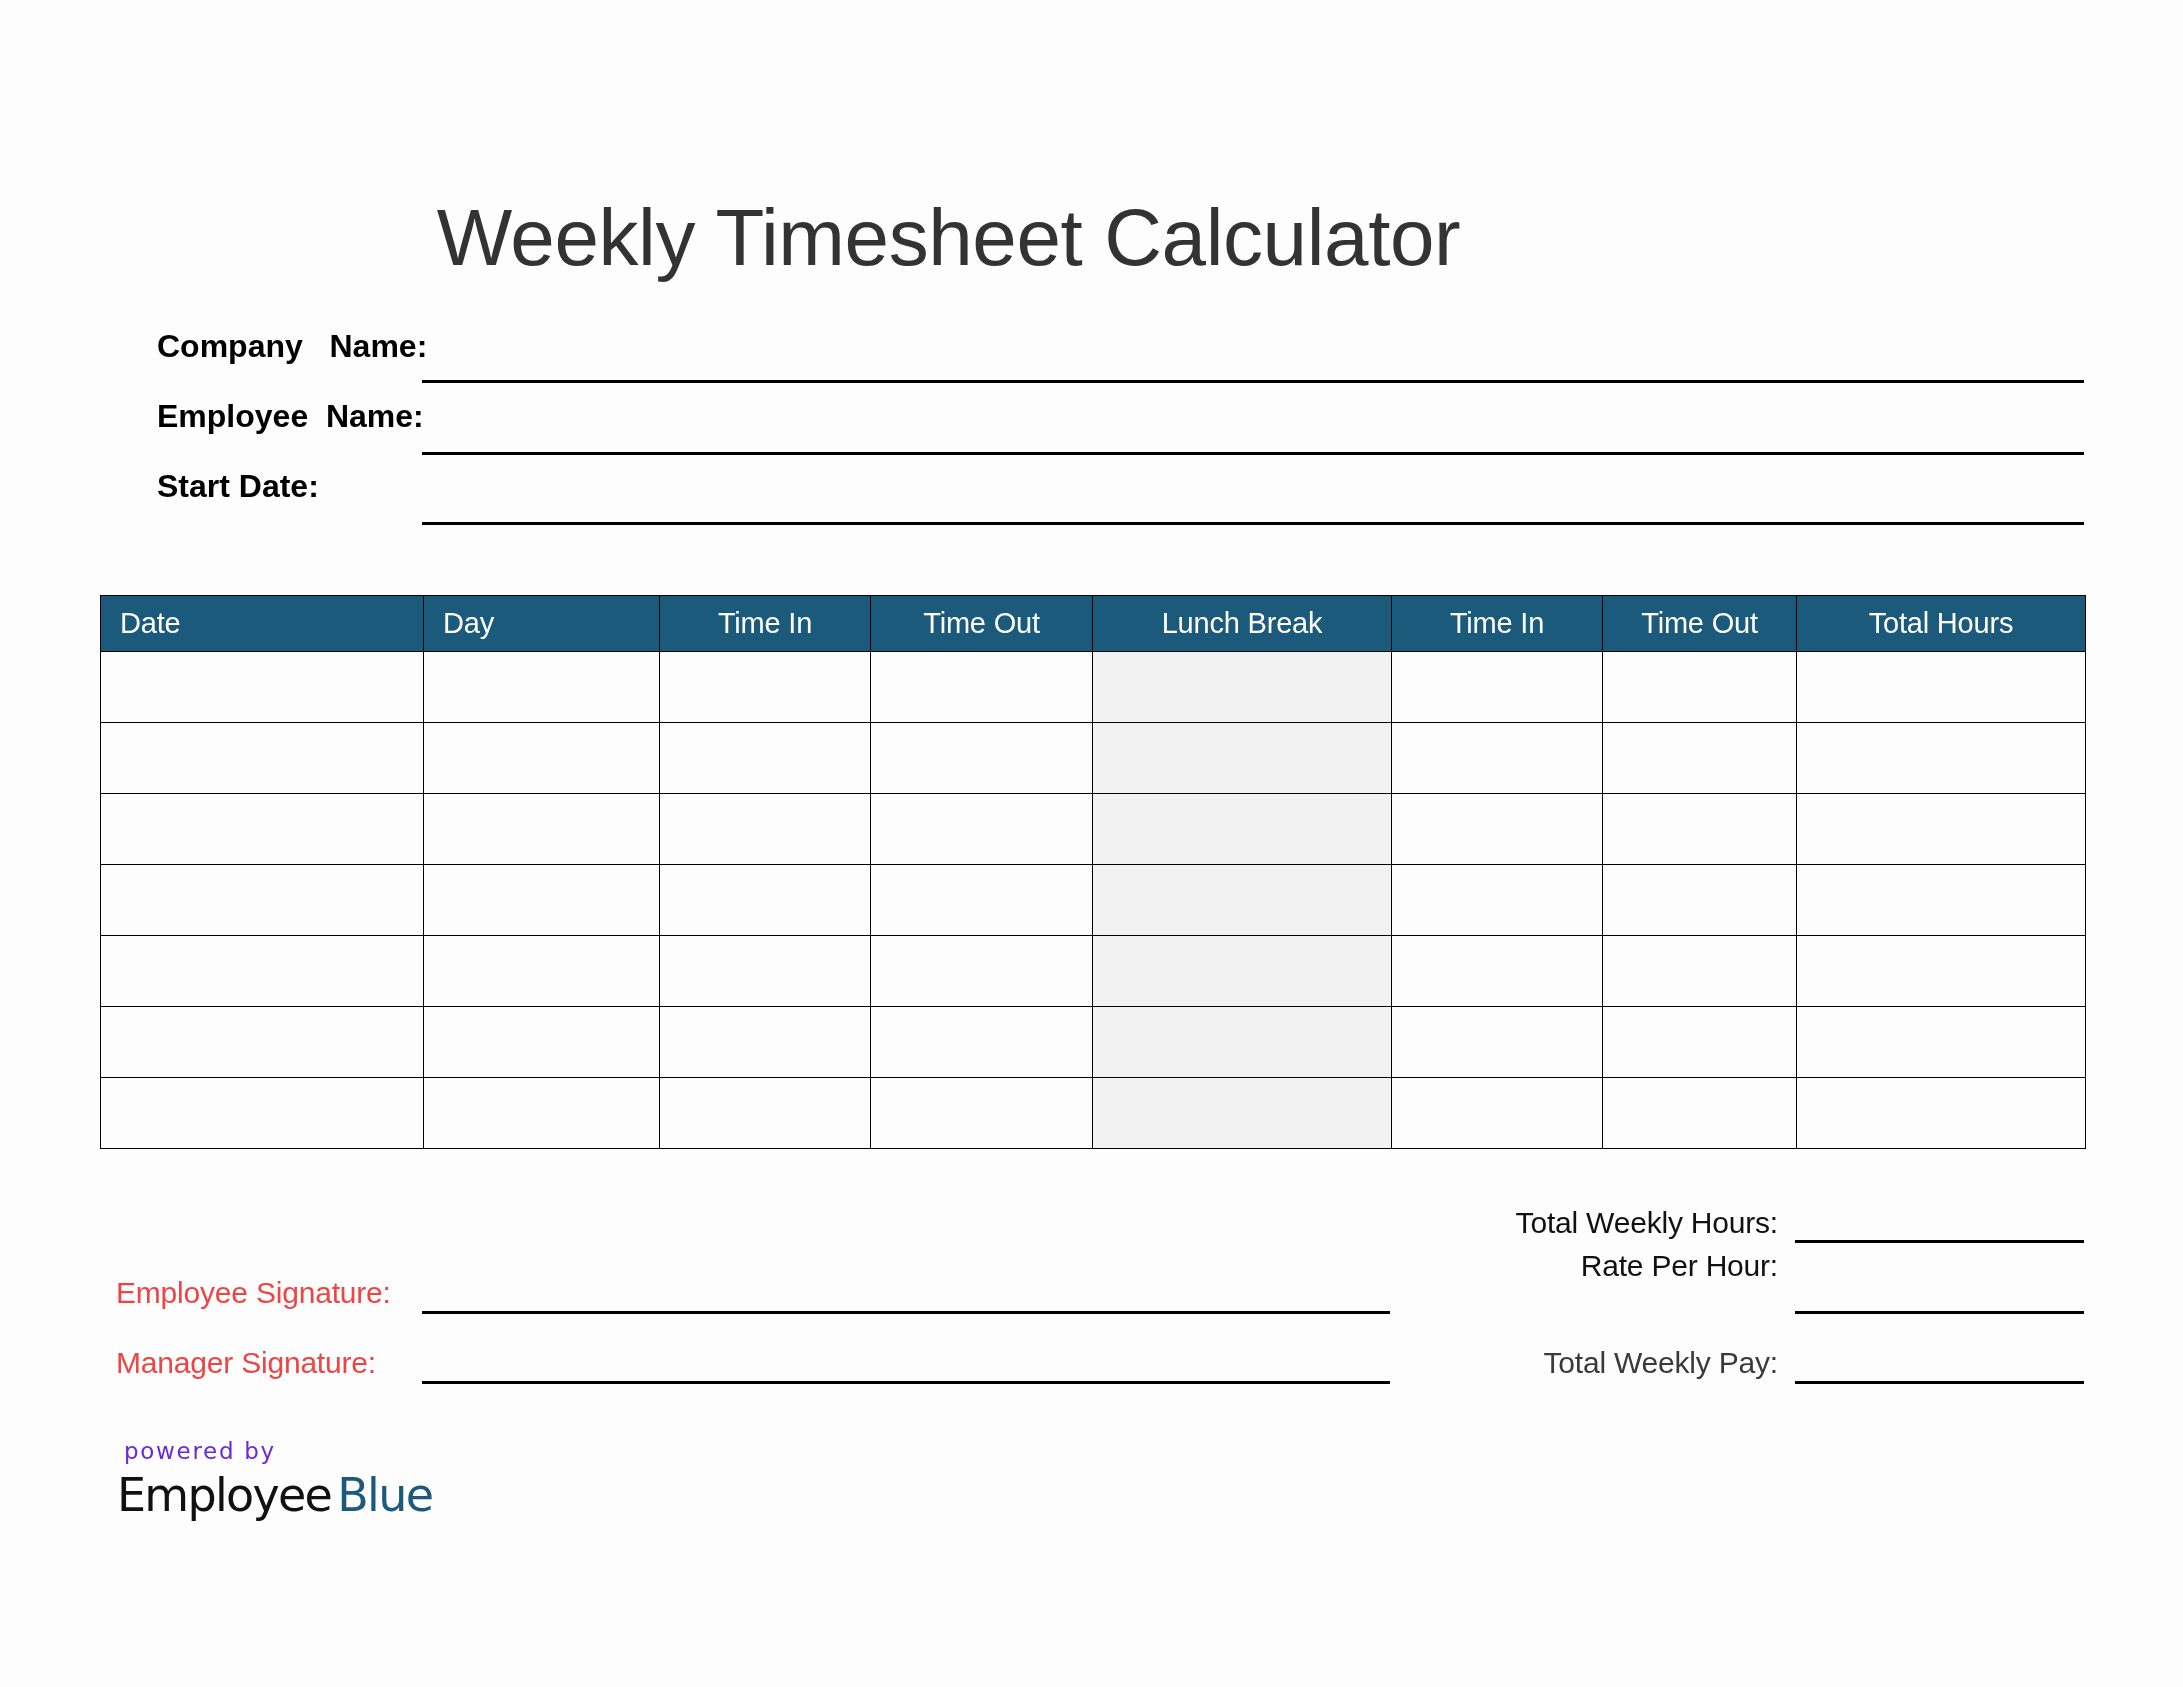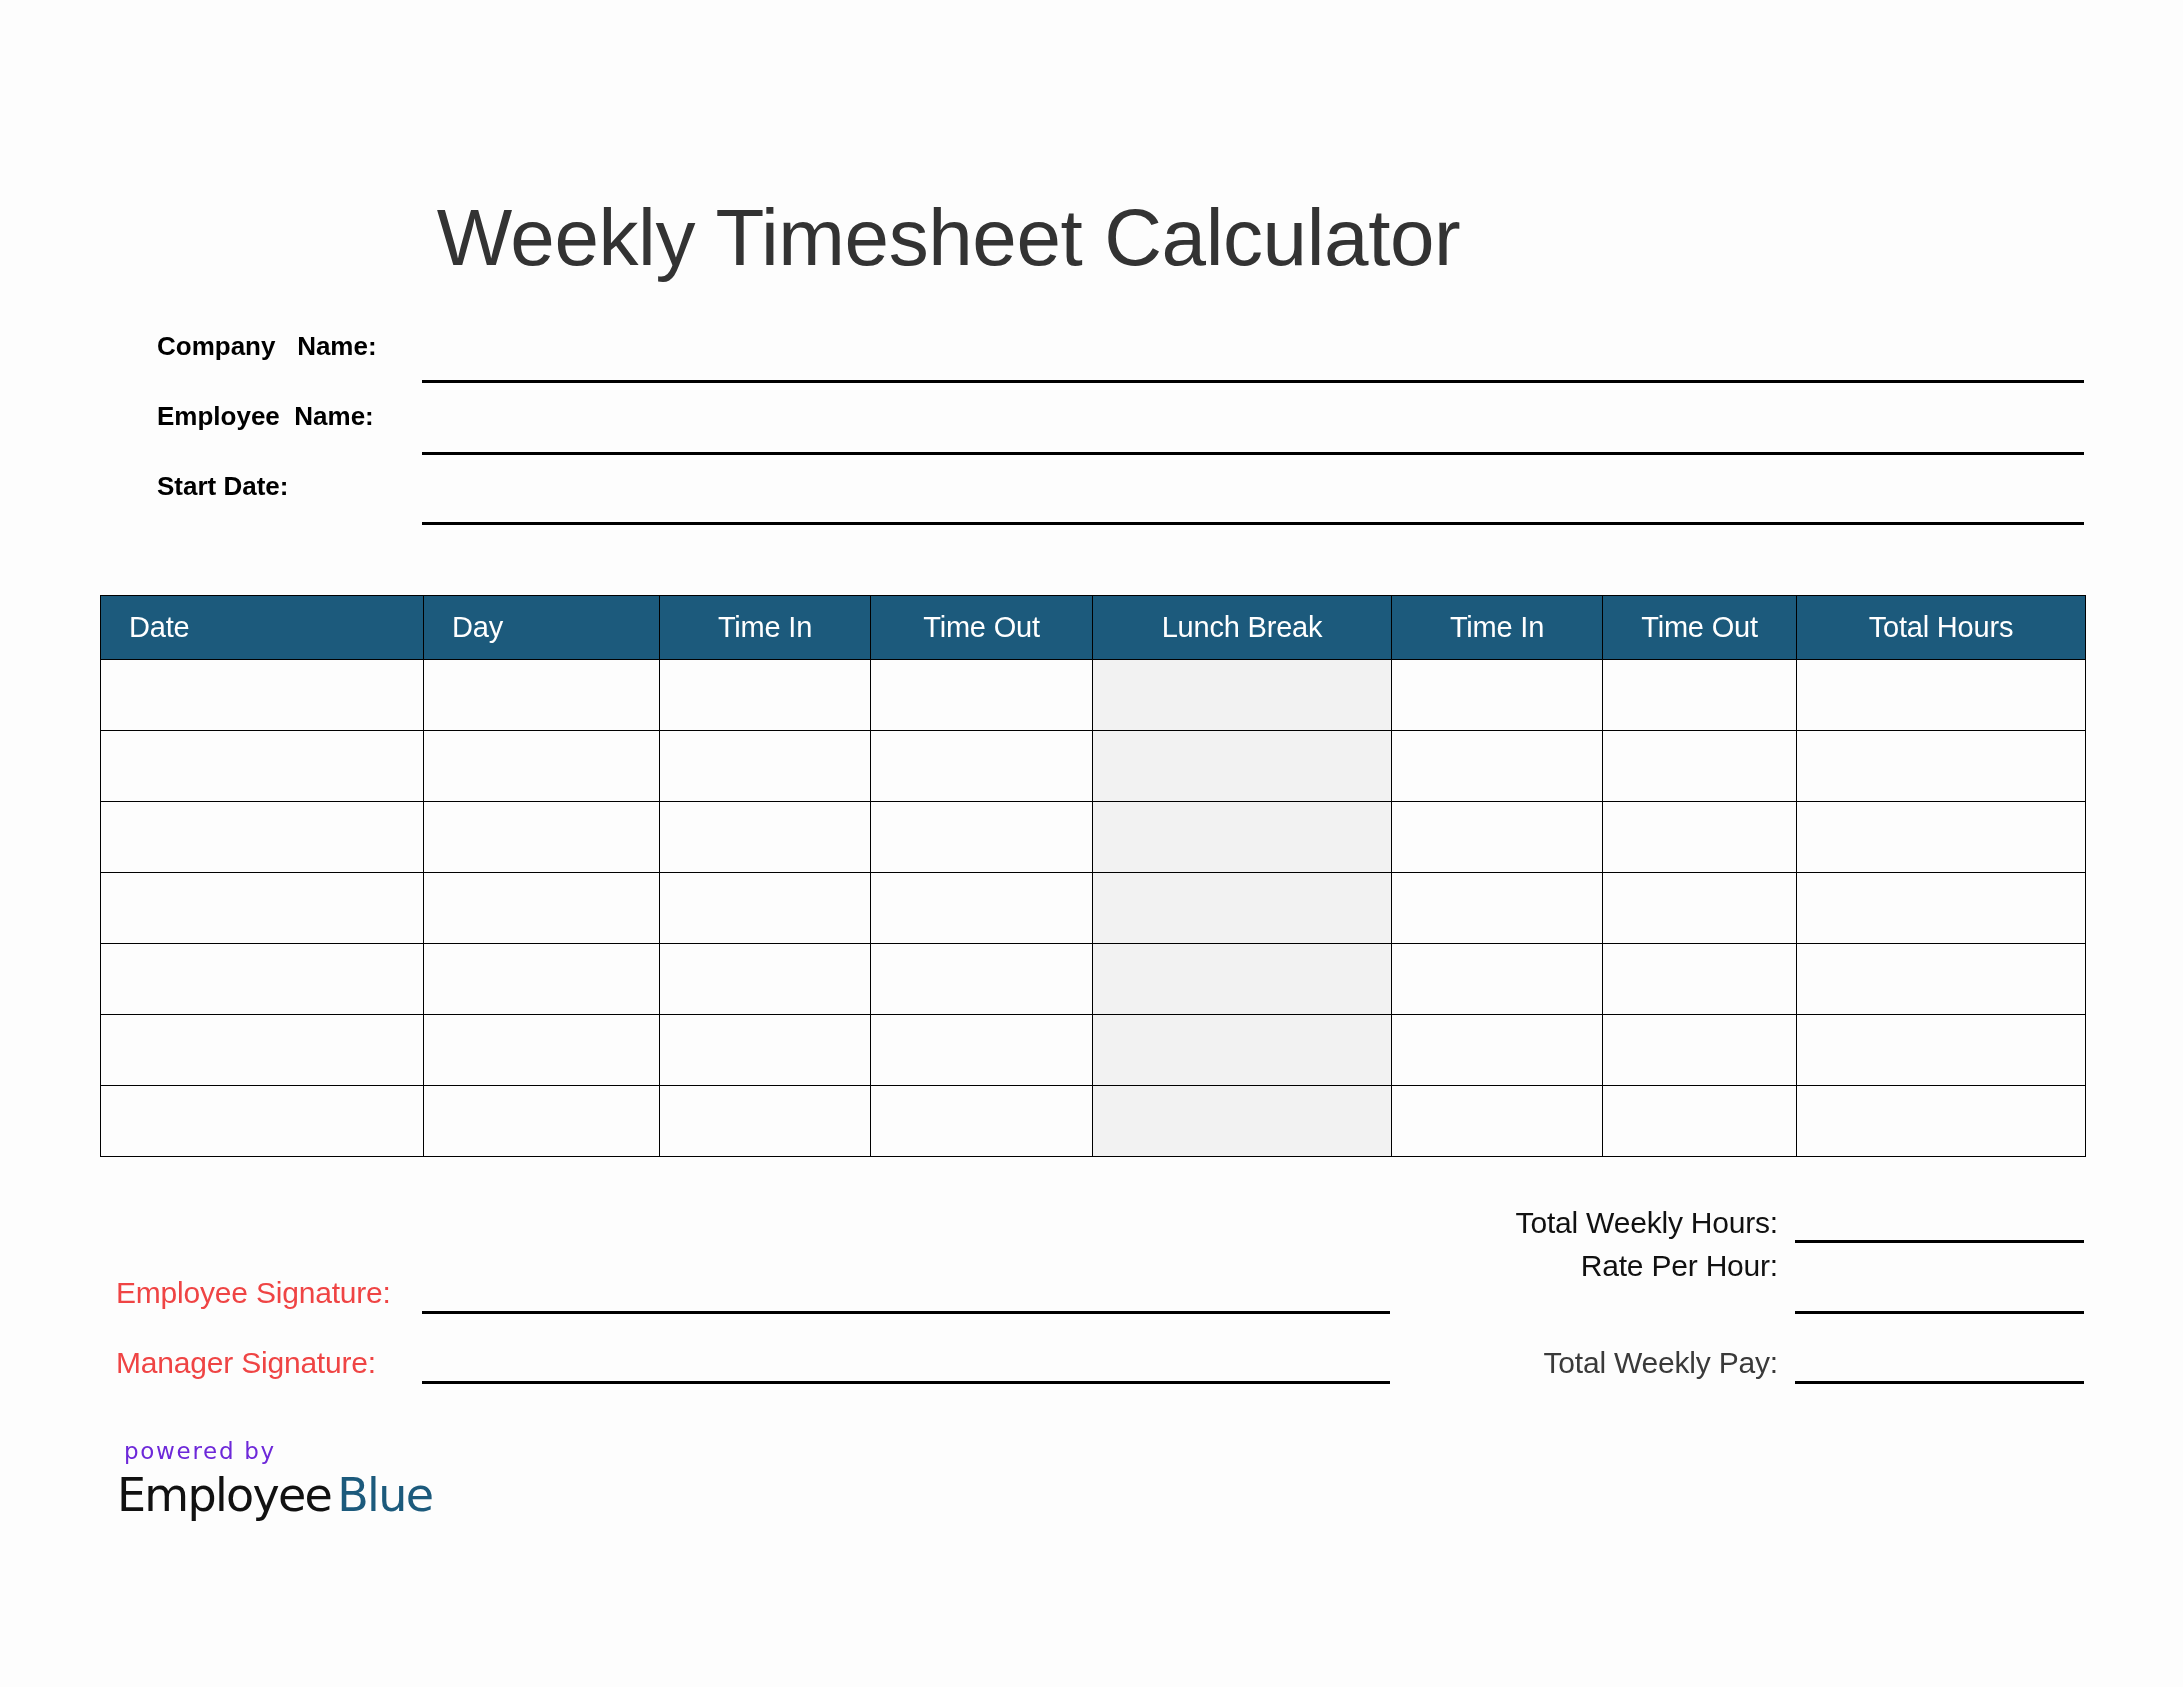--- a/index.html
+++ b/index.html
@@ -8,35 +8,35 @@
 
     .title {
       position: absolute; left: 0; top: 192px; width: 1897px;
       text-align: center; font-size: 80px; line-height: 91px;
       color: #333333; font-weight: normal; letter-spacing: -0.4px;
       padding-right: 0px;
     }
     .title span { display: inline-block; transform: translateX(0px); }
 
     .info-label {
-      position: absolute; left: 157px; font-weight: bold; font-size: 26px;
+      position: absolute; left: 157px; font-weight: bold; font-size: 32px;
       line-height: 30px; color: #000; white-space: pre;
     }
     .info-line {
       position: absolute; left: 422px; width: 1662px; height: 2.5px; background: #000;
     }
 
     table.ts {
       position: absolute; left: 100px; top: 595px; width: 1984px;
       border-collapse: collapse; table-layout: fixed;
     }
     table.ts th, table.ts td { border: 1.7px solid #000; }
     table.ts th {
       background: #1c5a7c; color: #ffffff; font-weight: normal;
-      font-size: 29px; height: 64px; text-align: center; padding: 0 28px;
+      font-size: 29px; height: 56px; text-align: center; padding: 0 19px;
       letter-spacing: -0.2px;
     }
     table.ts th.left { text-align: left; }
     table.ts td { height: 71px; background: #fdfdfd; }
     table.ts td.lunch { background: #f2f2f2; }
 
     .sig-label {
       position: absolute; left: 116px; font-size: 30px; line-height: 33px; color: #ef4444;
       letter-spacing: -0.2px;
     }

